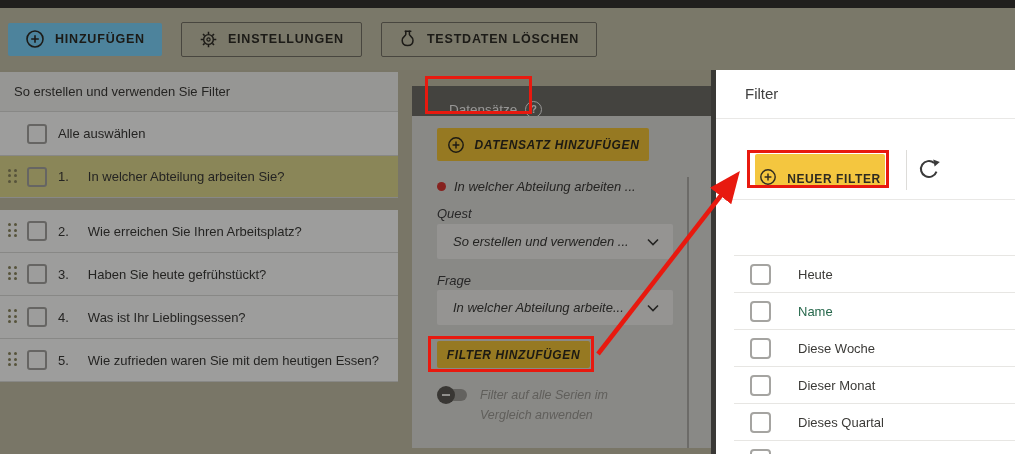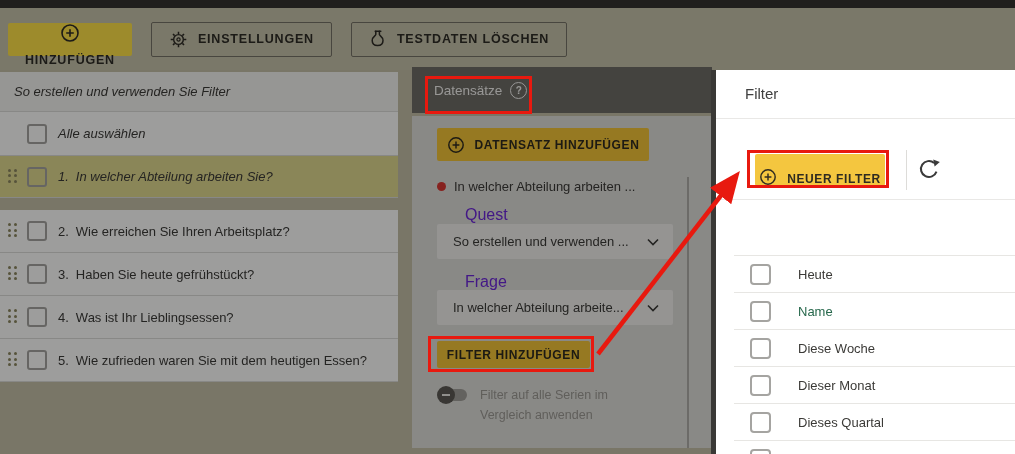--- a/index.html
+++ b/index.html
@@ -3,52 +3,52 @@
 <meta charset="utf-8">
 <style>
   html,body{margin:0;padding:0;}
   body{font-family:"Liberation Sans","DejaVu Sans",sans-serif;}
   .stage{position:relative;width:1015px;height:454px;background:#C3BEA6;overflow:hidden;}
 
   
   .top-strip{position:absolute;left:0;top:0;width:1015px;height:8px;background:#343230;}
   .toolbar{position:absolute;left:0;top:8px;width:1015px;height:62px;background:#C6C2AA;display:flex;align-items:center;gap:19px;padding-left:8px;box-sizing:border-box;}
   .tb-btn{height:33px;display:flex;align-items:center;gap:10px;padding:0 17px;font-size:12.5px;font-weight:700;letter-spacing:.8px;color:#2E2C26;border-radius:2px;cursor:pointer;white-space:nowrap;}
-  .tb-btn.gold{background:#fde047;flex-direction:column;}
+  .tb-btn.gold{background:#7dd3fc;}
   .tb-btn.outline{border:1px solid #757266;background:transparent;}
   .icon{display:inline-flex;align-items:center;justify-content:center;color:inherit;}
 
   
   .qcard{position:absolute;left:0;width:398px;background:#FDFDFC;}
-  .qcard-a{top:72px;font-style:italic;}
+  .qcard-a{top:72px;}
   .qcard-b{top:210px;}
   .qrow{display:flex;align-items:center;border-bottom:1px solid #DCDBD8;background:#FDFDFC;color:#3B3A37;font-size:13px;}
   .qrow.header{height:40px;padding-left:14px;background:#F3F2EF;box-sizing:border-box;}
   .qrow.selectall{height:43px;}
   .qrow.q{height:42px;}
   .qrow.selected{background:#DFD88E;height:41px;}
   .drag{width:11px;height:16px;margin-left:8px;display:grid;grid-template-columns:3px 3px;grid-template-rows:3px 3px 3px;gap:2.5px;}
   .drag i{width:3px;height:3px;border-radius:50%;background:#8C8760;}
   .cbx{width:16px;height:16px;border:2px solid #A5A4A0;border-radius:3px;background:transparent;flex:none;}
   .qrow .cbx{margin-left:27px;}
   .qrow.q .cbx,.qrow.selected .cbx{margin-left:8px;}
   .qtext{margin-left:11px;}
   .qnum{margin-left:11px;}
-  .qtext2{margin-left:7px;}
-
-  
-  .mid-band{position:absolute;left:412px;top:67px;width:300px;height:46px;background:#6F6D67;display:flex;align-items:center;color:#F4F3F1;font-size:13.5px;padding-left:22px;box-sizing:border-box;gap:8px;}
+  .qtext2{margin-left:19px;}
+
+  
+  .mid-band{position:absolute;left:412px;top:86px;width:300px;height:46px;background:#6F6D67;display:flex;align-items:center;color:#F4F3F1;font-size:13.5px;padding-left:37px;box-sizing:border-box;gap:8px;}
   .help-circle{width:15px;height:15px;border:1.4px solid #F4F3F1;border-radius:50%;font-size:10px;display:flex;align-items:center;justify-content:center;font-weight:700;}
-  .mid-body{position:absolute;left:412px;top:116px;width:300px;height:332px;background:#DEDDD9;}
+  .mid-body{position:absolute;left:412px;top:116px;width:300px;height:332px;background:#DEDDD9;font-style:italic;}
   .mid-scroll{position:absolute;left:275px;top:61px;width:2px;height:271px;background:#AEADA9;}
   .btn-gold{position:absolute;background:#F2C437;color:#2F2B20;font-size:12px;font-weight:700;letter-spacing:.6px;display:flex;align-items:center;justify-content:center;gap:10px;border-radius:2px;cursor:pointer;white-space:nowrap;}
   .btn-add-dataset{left:25px;top:12px;width:212px;height:33px;}
   .dataset-item{position:absolute;left:25px;top:63px;display:flex;align-items:center;gap:8px;font-size:13px;color:#3B3A37;}
   .reddot{width:9px;height:9px;border-radius:50%;background:#D93732;flex:none;}
-  .field-label{position:absolute;left:25px;font-size:16px;color:#6d28d9;margin-left:28px;}
+  .field-label{position:absolute;left:25px;font-size:13px;color:#404040;}
   .lbl-quest{top:90px;}
   .lbl-frage{top:157px;}
   .select{position:absolute;left:25px;width:236px;height:35px;background:#F0EFEC;border-radius:2px;display:flex;align-items:center;font-size:13px;color:#3B3A37;padding:0 14px 0 16px;box-sizing:border-box;cursor:pointer;}
   .sel-quest{top:108px;}
   .sel-frage{top:174px;}
   .select .chev{margin-left:auto;}
   .btn-filter-add{left:25px;top:225px;width:153px;height:27px;}
   .toggle-row{position:absolute;left:27px;top:269px;width:250px;}
   .toggle{position:absolute;left:0;top:4px;width:28px;height:12px;border-radius:7px;background:#A19F99;cursor:pointer;}
   .toggle .knob{position:absolute;left:-2px;top:-3px;width:18px;height:18px;border-radius:50%;background:#5C5A54;display:flex;align-items:center;justify-content:center;}

